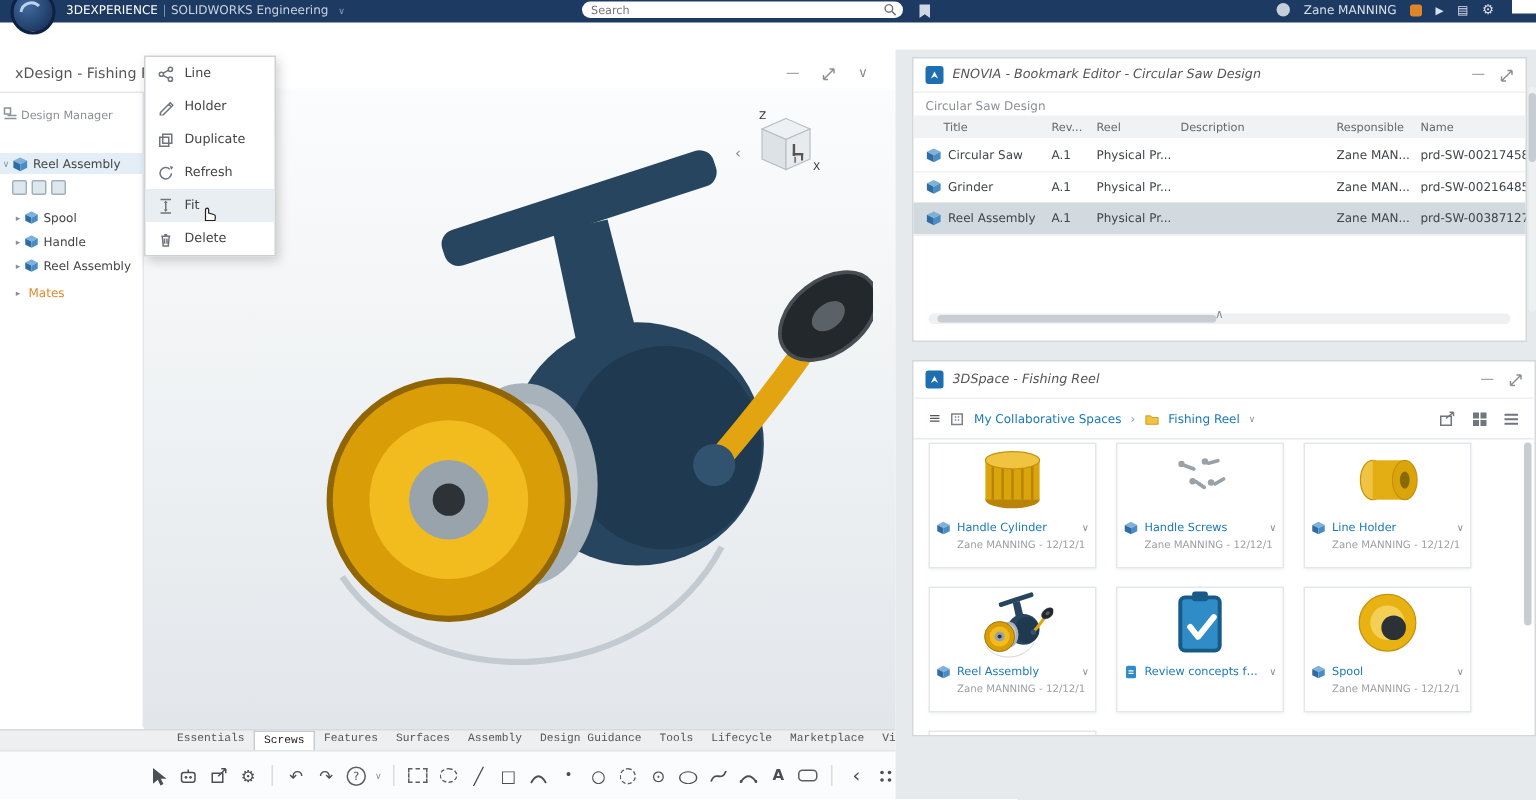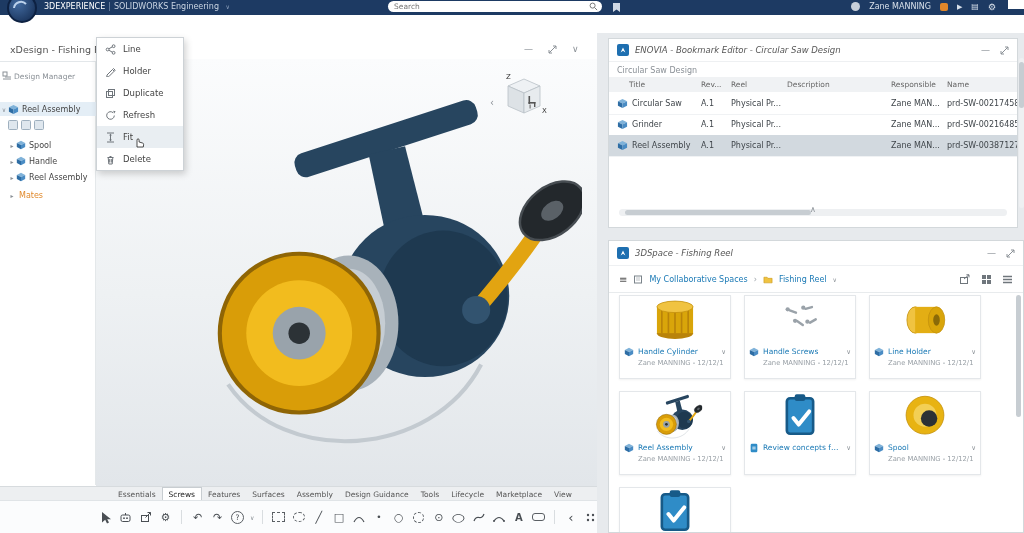--- a/index.html
+++ b/index.html
@@ -44,21 +44,21 @@
   .mi.active{background:#e9eef2;}
   .mi svg{flex:0 0 auto;}
   .handcur{position:absolute;left:36px;top:9px;}
   
   .vp{position:absolute;left:96px;top:26px;width:501px;height:427px;
     background:linear-gradient(180deg,#fbfcfd 0%,#eef1f3 55%,#e2e6ea 100%);}
   .vclabel{position:absolute;font-size:7px;color:#333;}
   .vcollapse{position:absolute;left:394px;top:38px;color:#8a9096;font-size:10px;}
   
   .ribbon{position:absolute;left:0;top:453px;width:597px;height:14px;background:#edeff1;border-top:1px solid #d7dbde;
-    box-sizing:border-box;display:flex;align-items:flex-end;padding-left:112px;font-size:7.5px;color:#555;}
+    box-sizing:border-box;display:flex;padding-left:112px;font-size:7.5px;color:#555;font-family:Liberation Mono, monospace;}
   .rtab{padding:2px 6px 1px;white-space:nowrap;}
   .rtab.active{background:#fff;border:1px solid #c8cdd1;border-bottom:0;color:#222;}
   
   .tbar{position:absolute;left:0;top:467px;width:597px;height:33px;background:#fbfcfd;border-top:1px solid #e0e4e7;
     box-sizing:border-box;display:flex;align-items:center;gap:5px;padding-left:98px;}
   .ticon{width:15px;height:15px;display:flex;align-items:center;justify-content:center;color:#4a4f54;font-size:11px;flex:0 0 auto;}
   .tdiv{width:1px;height:14px;background:#d9dde0;margin:0 3px;flex:0 0 auto;}
   .dashbox{width:11px;height:8px;border:1px dashed #5a5f64;display:inline-block;}
   .dashcircle{width:10px;height:8px;border:1px dashed #5a5f64;border-radius:50%;display:inline-block;}
   .slotshape{width:11px;height:6px;border:1px solid #5a5f64;border-radius:3px;display:inline-block;}
@@ -500,21 +500,21 @@
     <div class="hscroll">
         <span class="thumb"></span>
       </div>
     <span class="collapsechev">∧</span>
   </div>
 
   <div class="vscroll" style="left:1019px;top:58px;height:150px">
     <span class="thumb" style="top:4px;height:46px"></span>
   </div>
 
-  <div class="panel" style="left:608px;top:240px;width:416px;height:293px;overflow:hidden">
+  <div class="panel" style="left:608px;top:240px;width:416px;height:251px;overflow:hidden">
     <div class="phead" style="height:24px">
       <span class="appicon">
         <svg width="8" height="8" viewBox="0 0 10 10">
             <polygon points="2,8 5,2 8,8 5,6" fill="#fff"></polygon>
           </svg>
       </span>
       <span class="ptitle">3DSpace - Fishing Reel</span>
       <span class="pctrl">
         <span>—</span>
         <svg width="9" height="9" viewBox="0 0 9 9">

